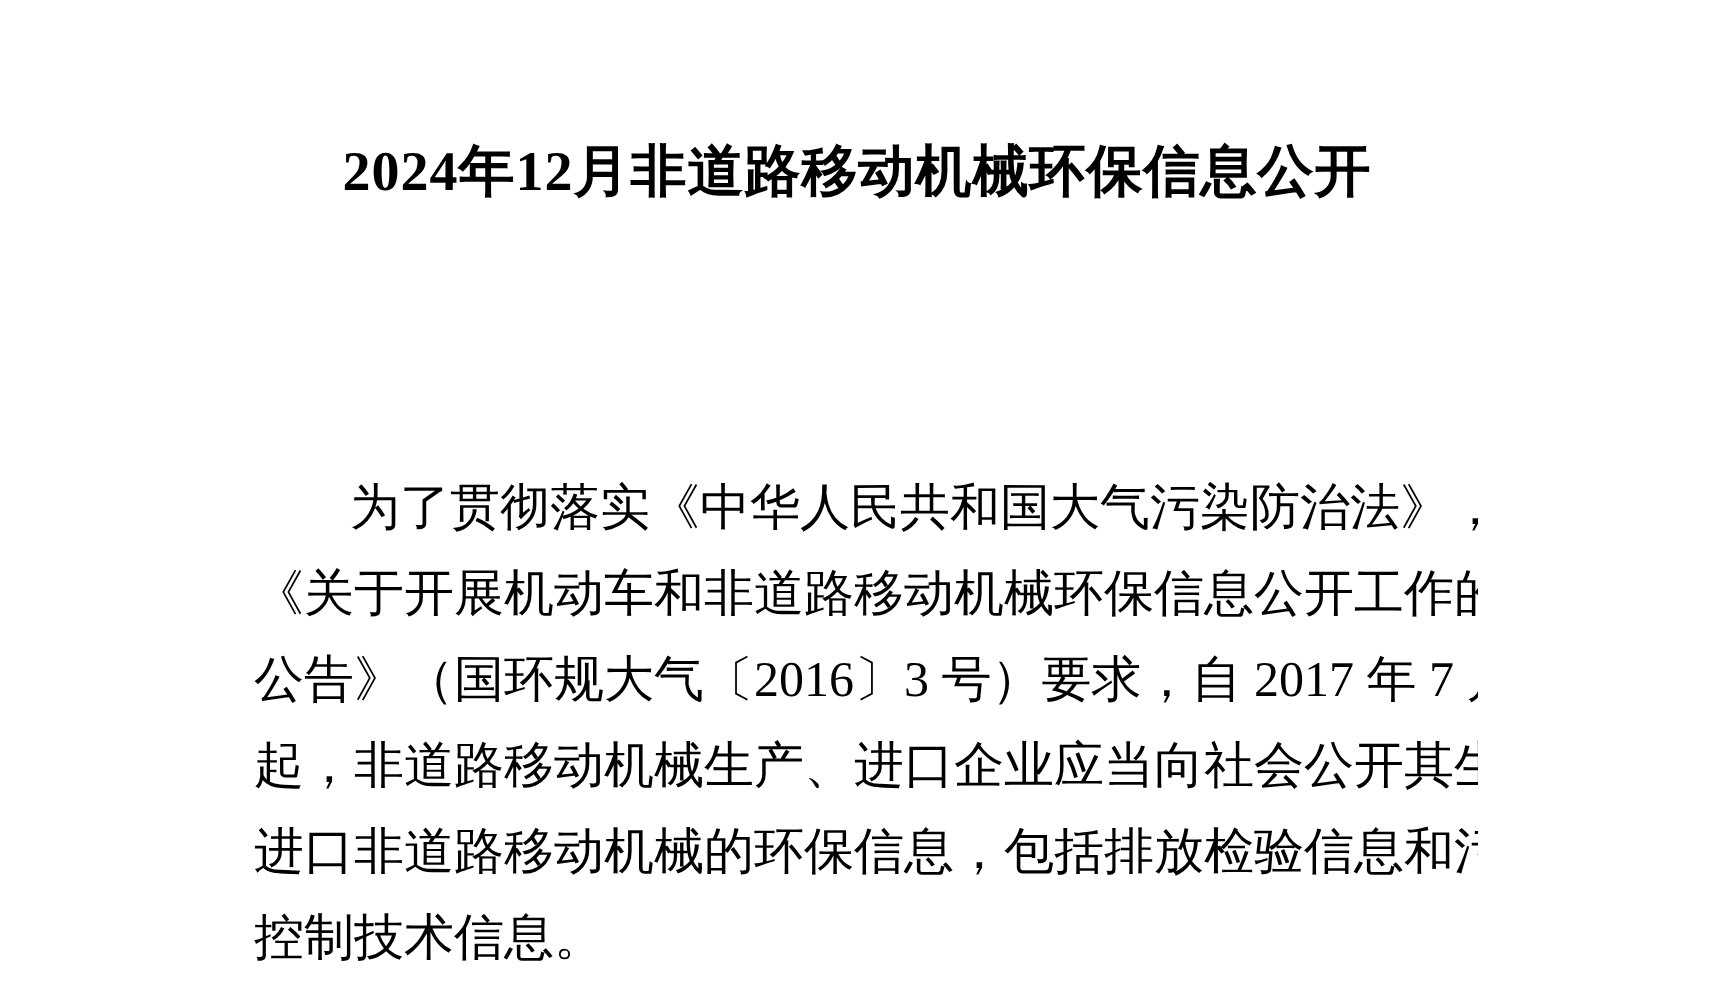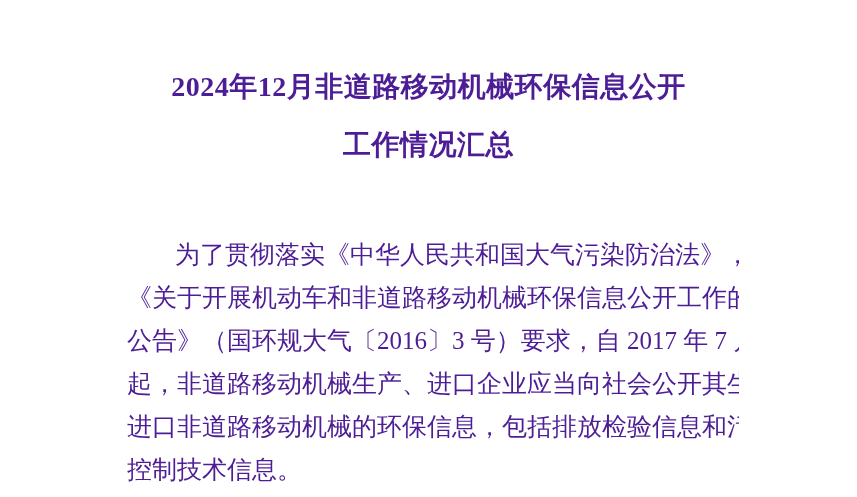--- a/index.html
+++ b/index.html
@@ -5,21 +5,21 @@
   html, body {
     margin: 0;
     padding: 0;
     background: #ffffff;
   }
   .page {
     position: relative;
     width: 857px;
     height: 497px;
     background: #ffffff;
-    color: #4c1d95;
+    color: #000000;
     overflow: hidden;
     font-family: "Liberation Serif", "DejaVu Serif", serif;
   }
   .doc-title {
     position: absolute;
     top: 58px;
     left: 0;
     width: 857px;
     text-align: center;
     font-weight: bold;
@@ -50,21 +50,20 @@
     text-align-last: left;
   }
 </style>
 </head>
 <body>
 
 <div class="page">
 
   <div class="doc-title">
     <div>2024年12月非道路移动机械环保信息公开</div>
-    <div>工作情况汇总</div>
   </div>
 
   <div class="doc-body">
     <div class="body-line first">为了贯彻落实《中华人民共和国大气污染防治法》，按照</div>
     <div class="body-line">《关于开展机动车和非道路移动机械环保信息公开工作的</div>
     <div class="body-line">公告》（国环规大气〔2016〕3 号）要求，自 2017 年 7 月 1 日</div>
     <div class="body-line">起，非道路移动机械生产、进口企业应当向社会公开其生产、</div>
     <div class="body-line">进口非道路移动机械的环保信息，包括排放检验信息和污染</div>
     <div class="body-line last">控制技术信息。</div>
   </div>

